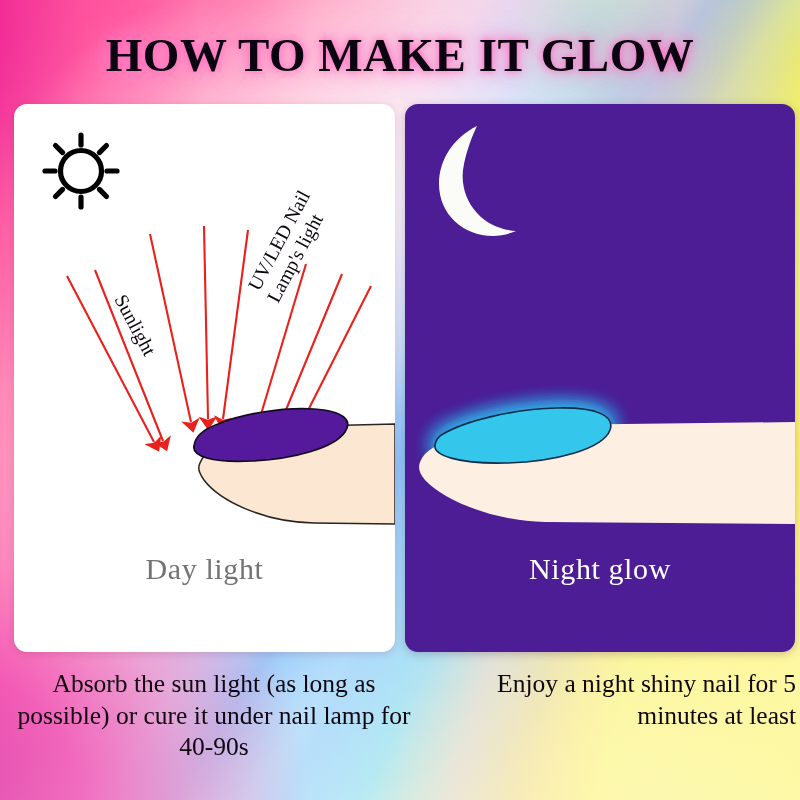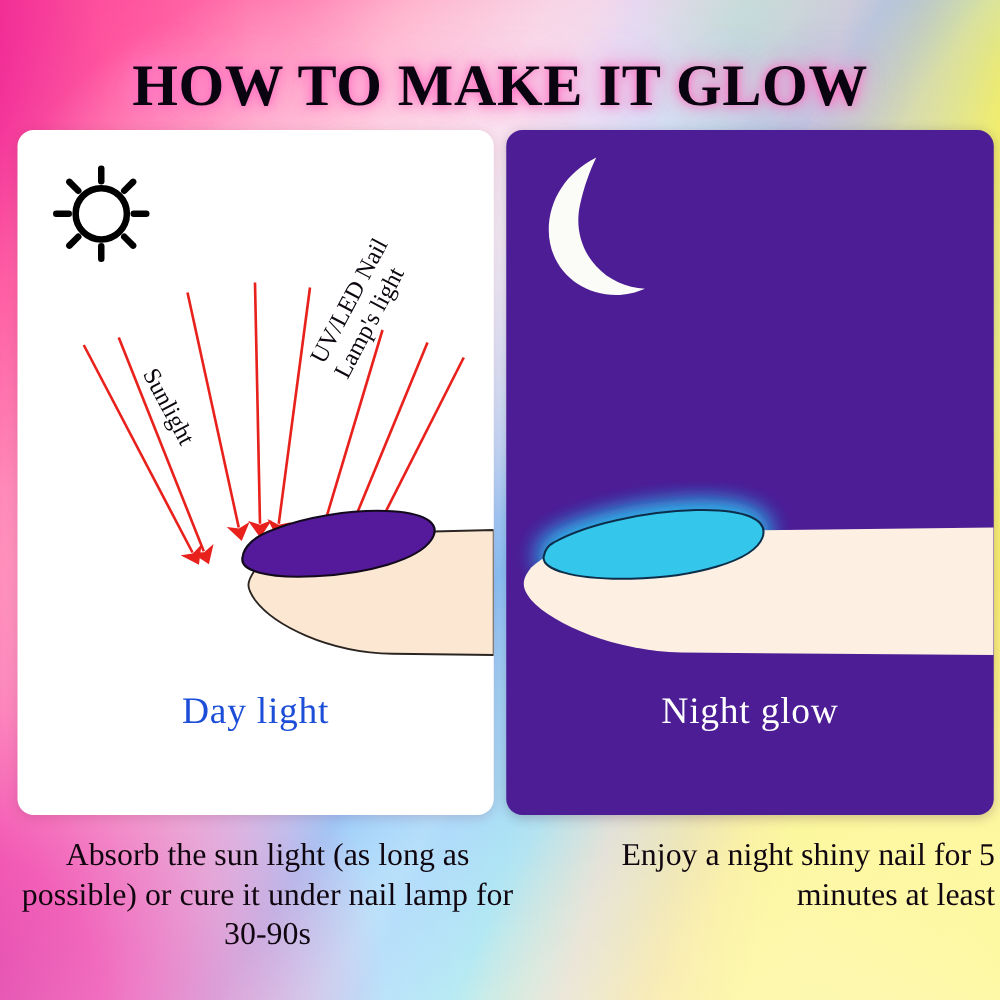--- a/index.html
+++ b/index.html
@@ -100,21 +100,21 @@
     background: linear-gradient(180deg,
       rgba(255,255,255,0) 72%,
       rgba(255,255,255,0.16) 88%,
       rgba(255,255,255,0.26) 100%);
   }
 
   
   #title {
     position: absolute;
     left: 0;
-    top: 42px;
+    top: 28px;
     width: 800px;
     text-align: center;
     font-family: "Liberation Serif", serif;
     font-size: 47px;
     font-weight: 700;
     letter-spacing: 0.5px;
     color: #0a0410;
     text-shadow:
       0 0 7px rgba(255,105,190,0.95),
       0 0 15px rgba(255,120,200,0.85),
@@ -156,21 +156,21 @@
   .caption-in-panel {
     position: absolute;
     left: 0;
     width: 100%;
     top: 448px;
     text-align: center;
     font-family: "Liberation Serif", serif;
     font-size: 30px;
     letter-spacing: 0.6px;
   }
-  #day-caption { color: #1d4ed8; }
+  #day-caption { color: #737373; }
   #night-caption { color: #ffffff; }
 
   
   .bottom-caption {
     position: absolute;
     top: 668px;
     font-family: "Liberation Serif", serif;
     font-size: 25.5px;
     line-height: 1.24;
     color: #10060f;
@@ -277,16 +277,16 @@
                C 88 417 38 396 20 376 C 12 366 12 360 20 350 Z" fill="#fdf0e2" stroke="none"></path>
 
       <path d="M 38 330 C 62 316 110 305 152 304 C 192 303 210 312 205 326
                C 198 345 150 358 100 359 C 52 360 28 351 30 341
                C 31 336 34 332 38 330 Z" fill="#35c6ec" stroke="#0d2e4a" stroke-width="1.6"></path>
     </svg>
 
     <div class="caption-in-panel" id="night-caption">Night glow</div>
   </div>
 
-  <div class="bottom-caption" id="bottom-left-caption">Absorb the sun light (as long as possible) or cure it under nail lamp for 30-90s</div>
+  <div class="bottom-caption" id="bottom-left-caption">Absorb the sun light (as long as possible) or cure it under nail lamp for 40-90s</div>
   <div class="bottom-caption" id="bottom-right-caption">Enjoy a night shiny nail for 5 minutes at least</div>
 
 </div>
 
 </body></html>

